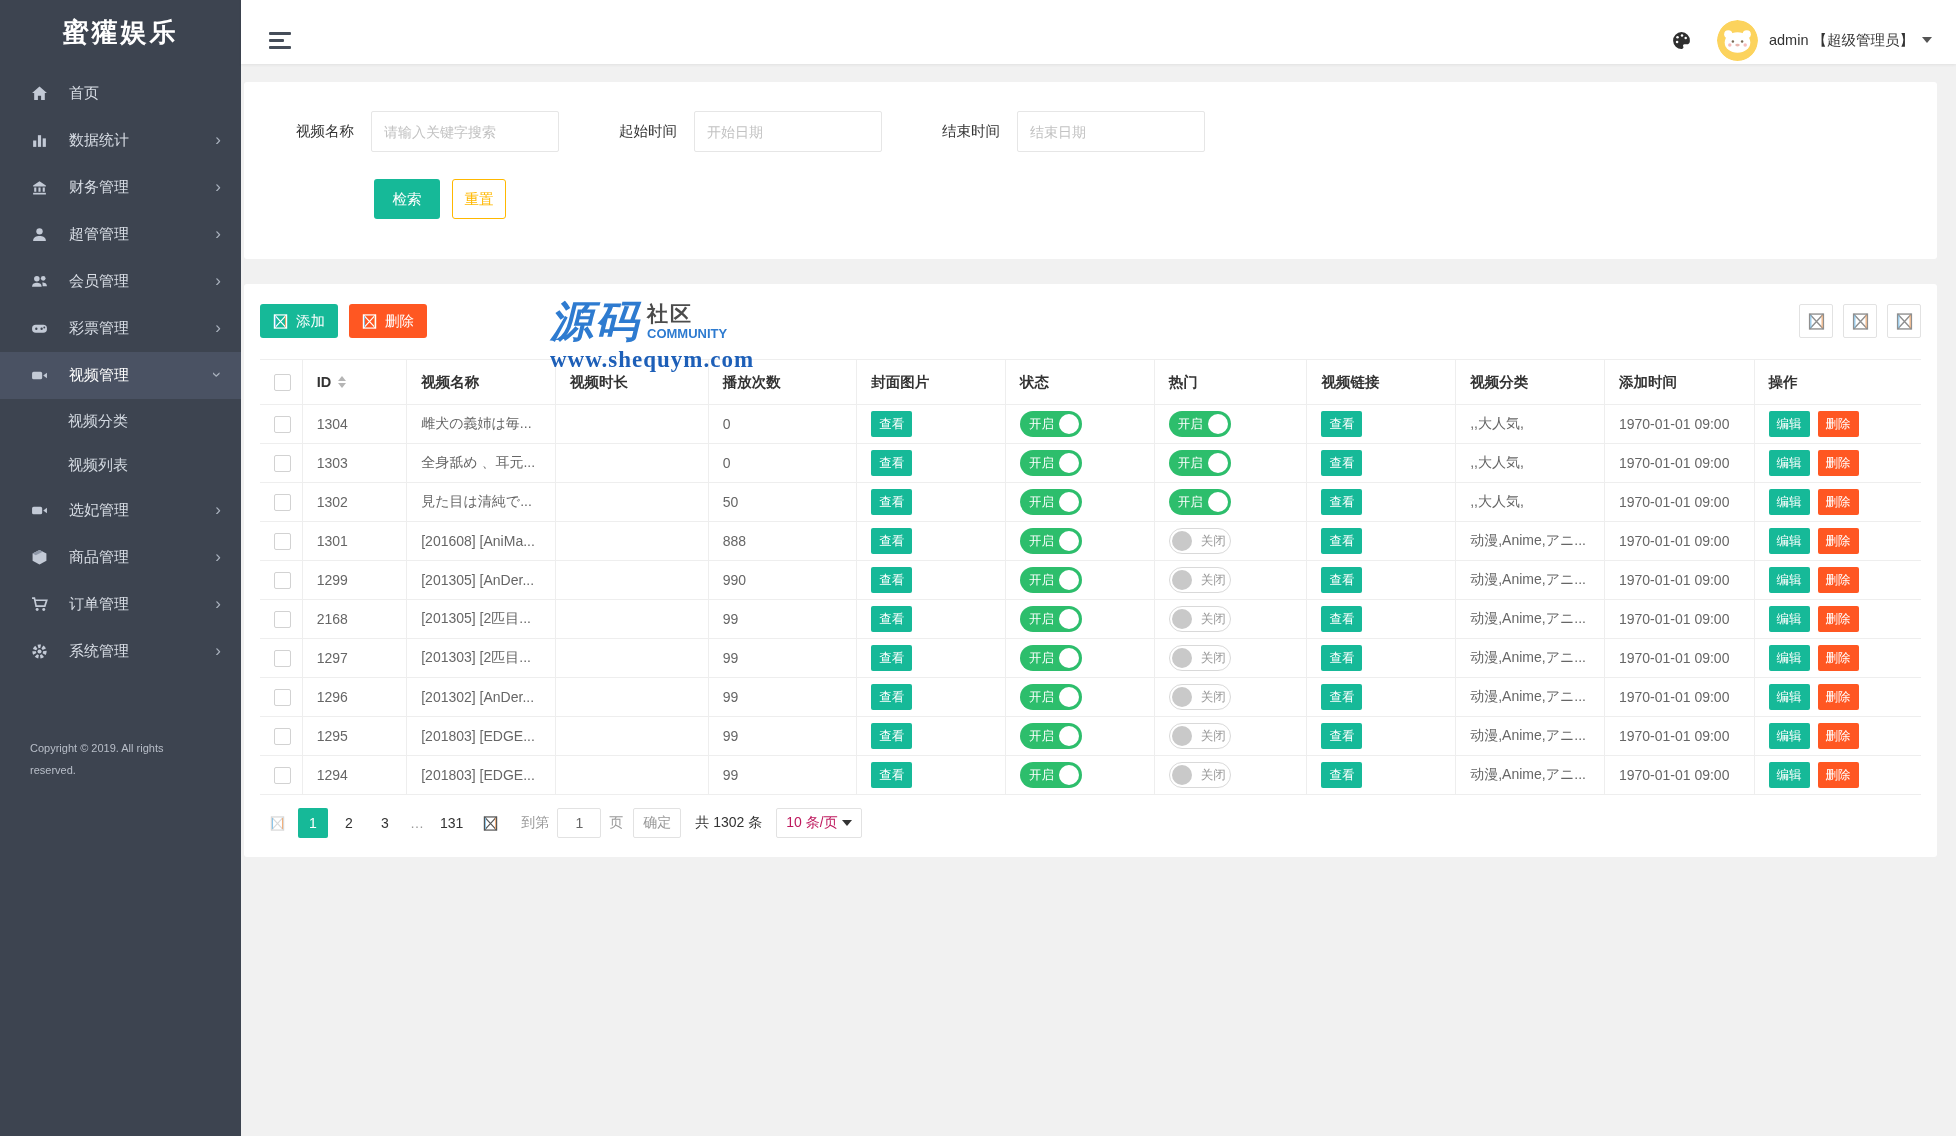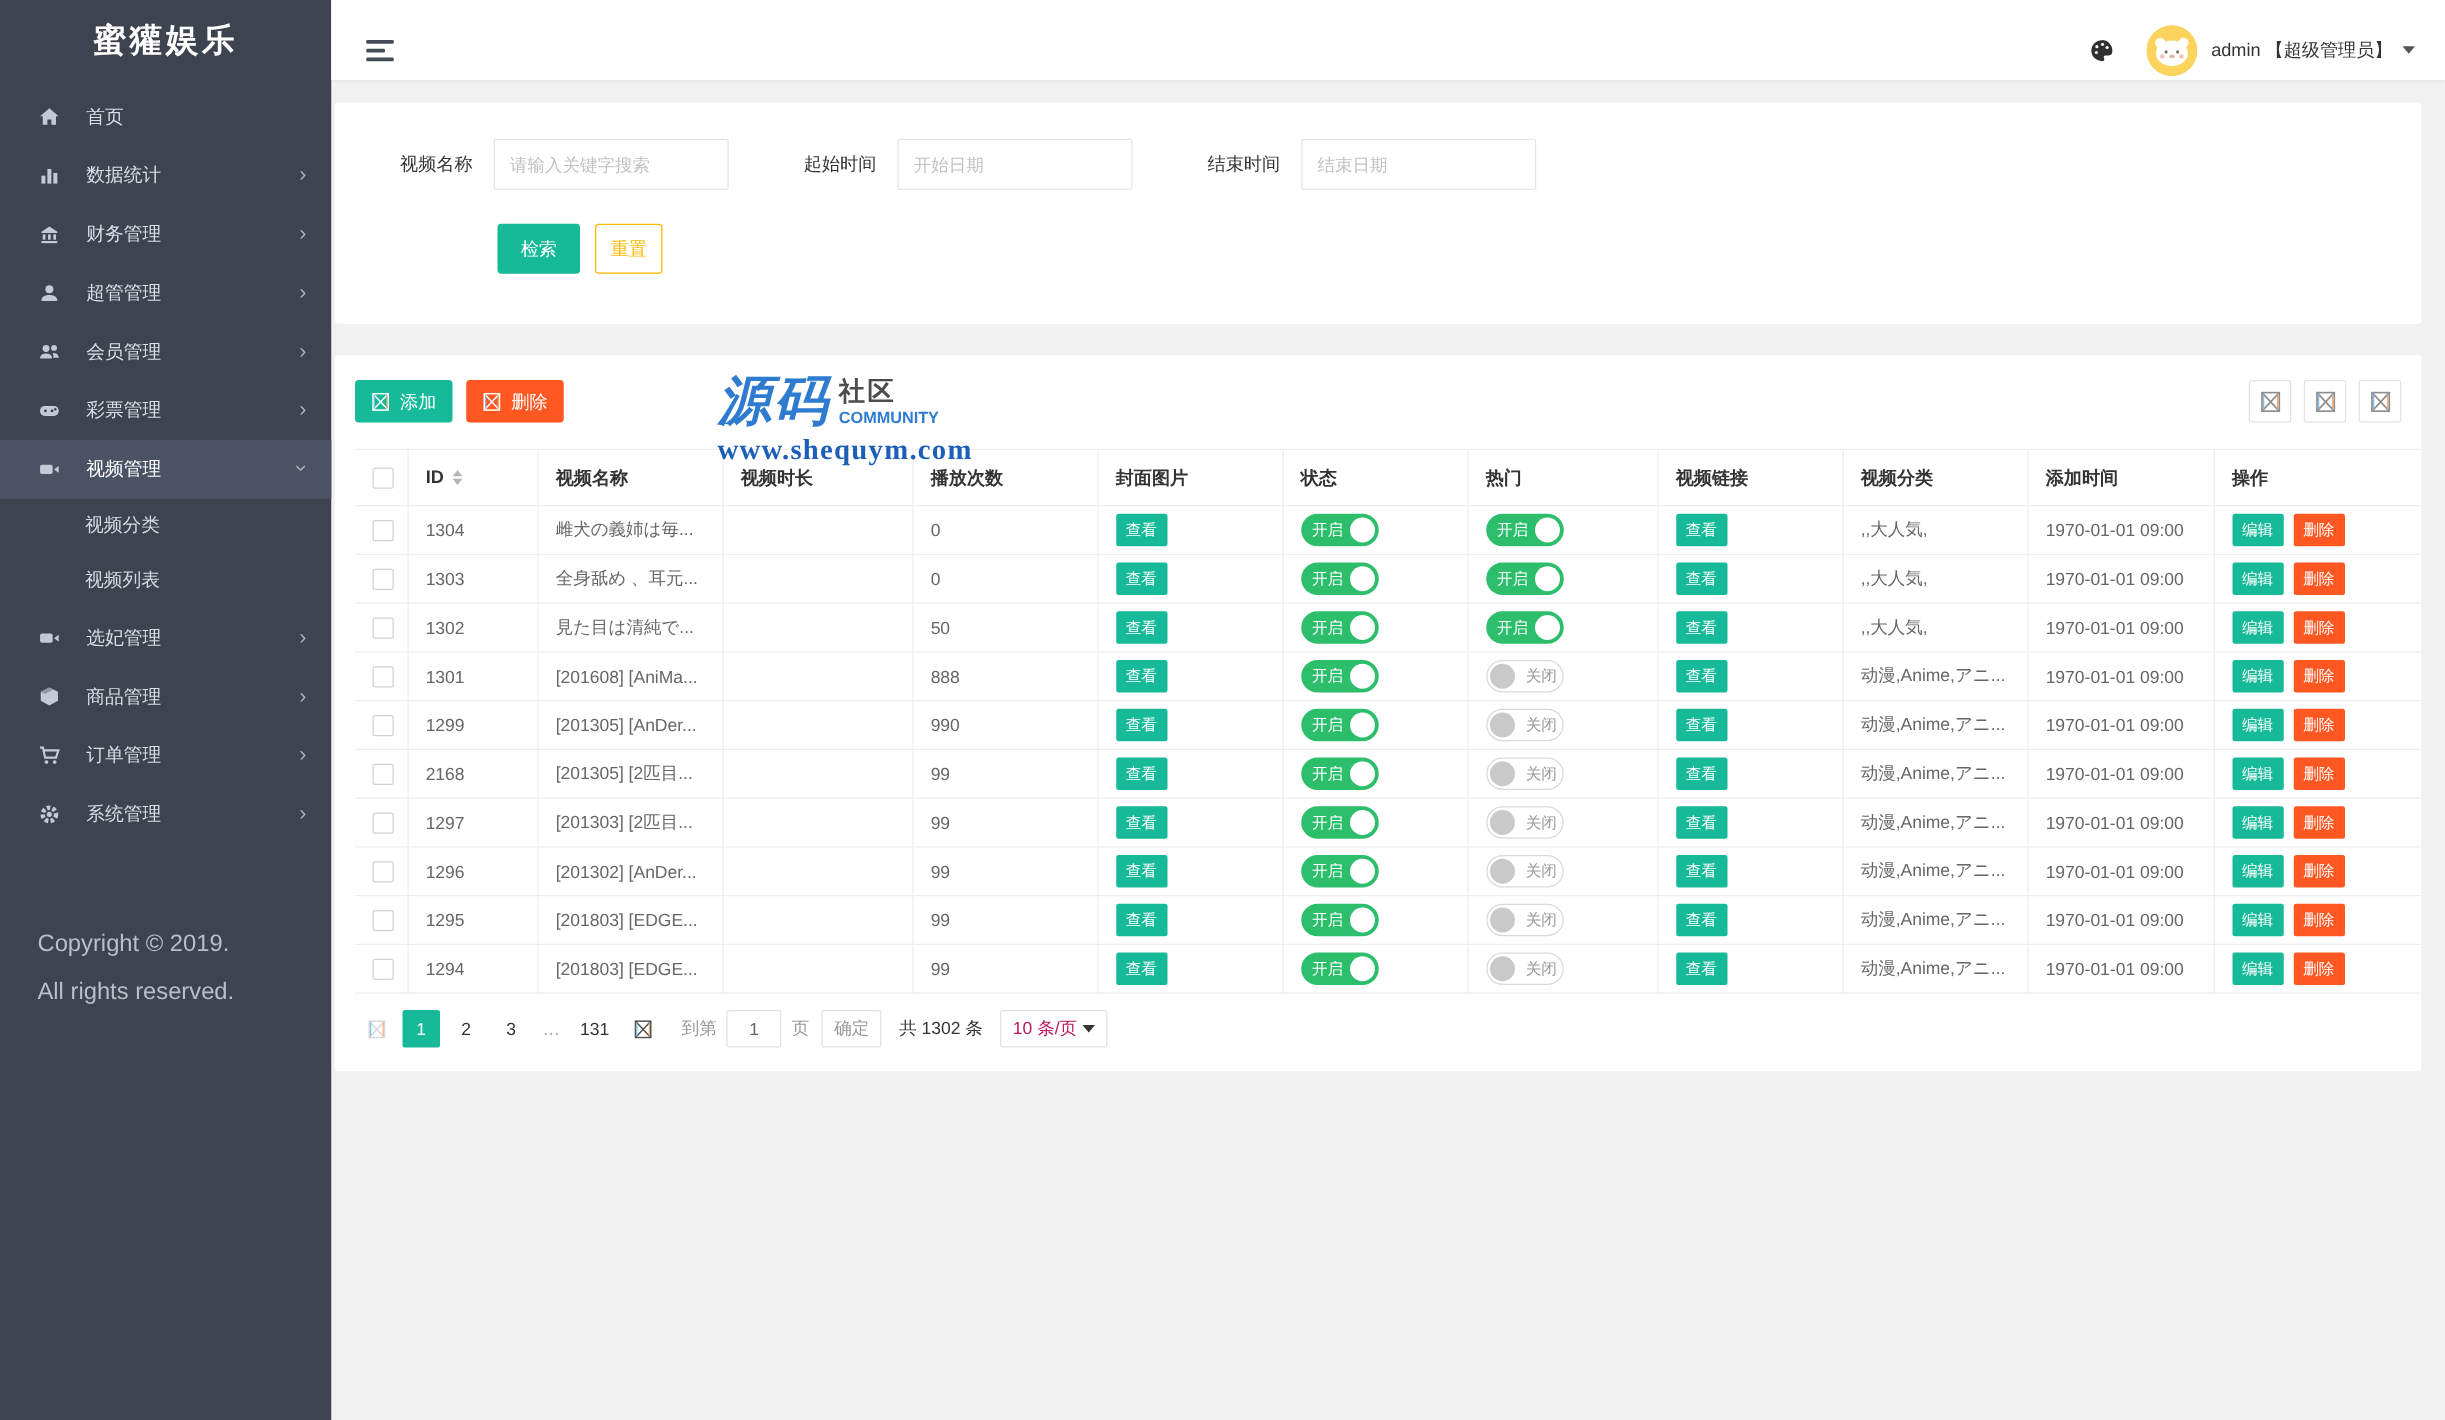--- a/index.html
+++ b/index.html
@@ -5,32 +5,32 @@
   * { box-sizing: border-box; }
   html,body { margin:0; padding:0; }
   body {
     width:1956px; height:1136px; background:#f1f1f1;
     font-family:"Liberation Sans","DejaVu Sans",sans-serif;
     overflow:hidden;
   }
   .app { display:flex; width:100%; height:100%; }
 
   
-  .sidebar { width:265px; flex-shrink:0; background:#3d4450; display:flex; flex-direction:column; }
+  .sidebar { width:241px; flex-shrink:0; background:#3d4450; display:flex; flex-direction:column; }
   .logo { height:64px; line-height:64px; text-align:center; color:#fff; font-size:26px; font-weight:bold; letter-spacing:3px; }
   .menu { margin-top:6px; }
   .menu-item { height:47px; display:flex; align-items:center; padding:0 20px 0 30px; font-size:15px; color:#d9dee6; cursor:pointer; }
   .menu-item.active { background:#4a5263; color:#fff; }
   .mi-icon { width:18px; height:18px; margin-right:21px; display:inline-flex; align-items:center; justify-content:center; }
   .mi-icon svg { width:17px; height:17px; fill:#c3cad6; }
   .mi-label { flex:1; }
   .mi-chevron { font-size:17px; color:#a9b1bd; line-height:1; transform:translateY(-1px); }
   .mi-chevron.expanded { transform:rotate(90deg) translateX(-1px); }
   .submenu-item { height:44px; line-height:44px; padding-left:68px; font-size:15px; color:#d4dae2; cursor:pointer; }
-  .copyright { margin:62px 0 0 30px; width:178px; font-size:19px; color:#b9bfc9; line-height:2.0; }
+  .copyright { margin:62px 0 0 30px; width:178px; font-size:11px; color:#b9bfc9; line-height:2.0; }
 
   
   .main { flex:1; display:flex; flex-direction:column; min-width:0; }
   .topbar { height:64px; background:#fff; display:flex; align-items:center; padding:16px 24px 0 28px; box-shadow:0 1px 3px rgba(0,0,0,.07); position:relative; z-index:5; }
   .hamburger { width:22px; cursor:pointer; }
   .hamburger i { display:block; height:3px; background:#454d59; margin:4px 0; border-radius:1px; }
   .hamburger i:nth-child(2) { width:15px; }
   .topbar-right { margin-left:auto; display:flex; align-items:center; }
   .palette-btn { width:26px; height:26px; display:flex; align-items:center; justify-content:center; cursor:pointer; margin-right:22px; }
   .avatar { width:41px; height:41px; border-radius:50%; overflow:hidden; cursor:pointer; }

